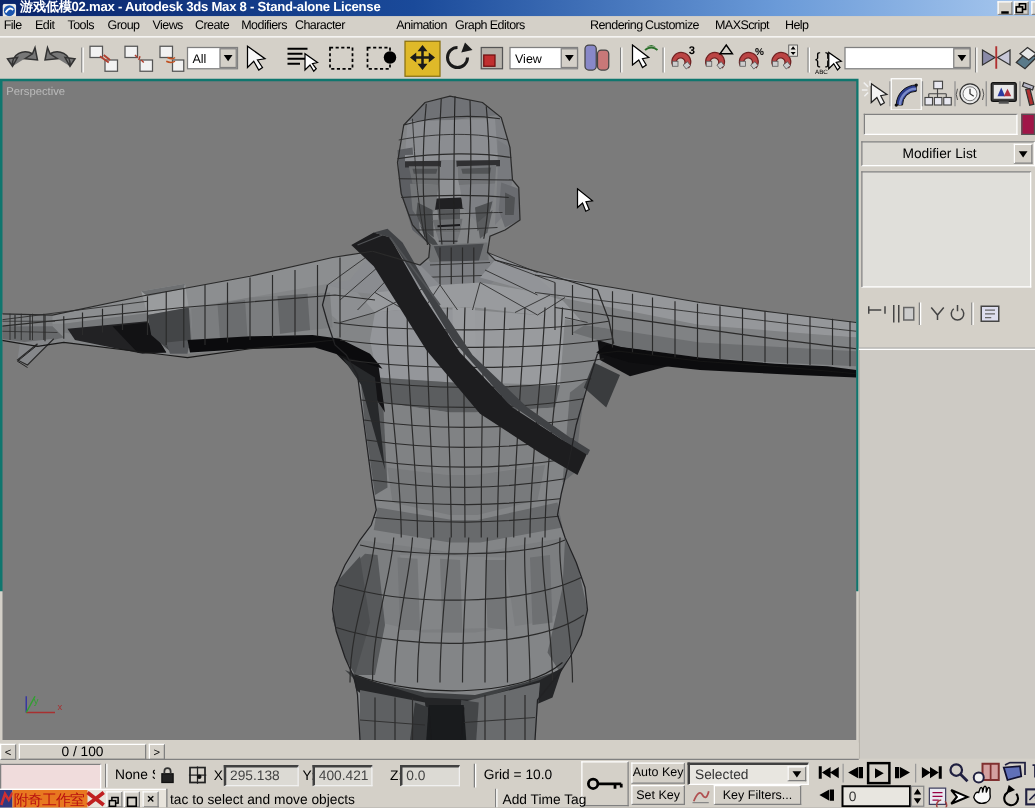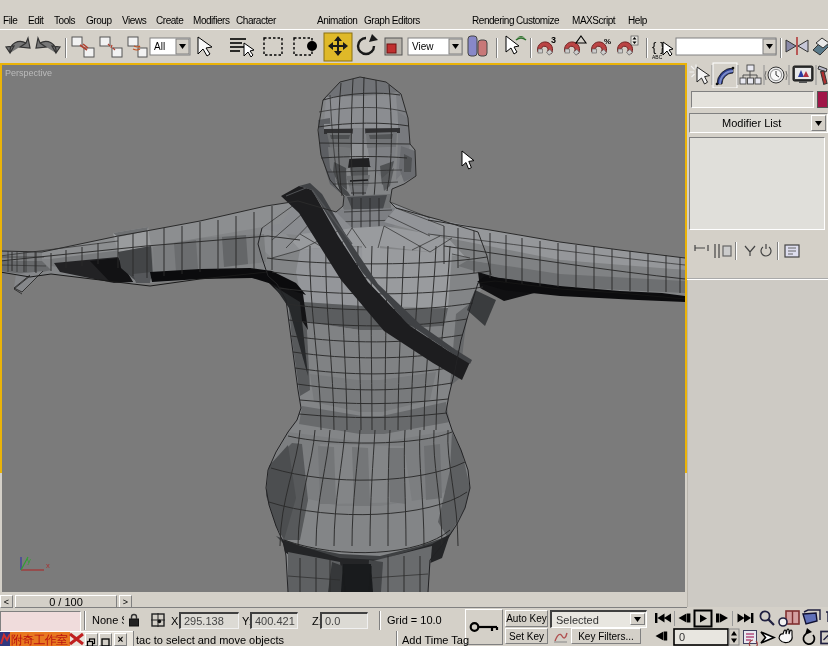--- a/index.html
+++ b/index.html
@@ -11,20 +11,42 @@
     border-right:1px solid #808080; border-bottom:1px solid #808080; }
   .sunken { border-top:1px solid #808080; border-left:1px solid #808080;
     border-right:1px solid #ffffff; border-bottom:1px solid #ffffff; }
   .btn { background:#d4d0c8; }
   .t11 { font-size:11px; color:#000; }
 </style>
 </head>
 <body>
 <div id="root">
 
+<div class="abs" style="left:0;top:0;width:828px;height:13px;
+  background:linear-gradient(90deg,#0a246a 0%,#1a4a9a 40%,#6a9ad8 75%,#a8c8ee 100%);">
+  <div class="abs" style="left:2px;top:1px;width:11px;height:11px;">
+    <svg width="11" height="11" viewBox="0 0 11 11">
+      <rect x="0" y="0" width="11" height="11" rx="2" fill="#e8e8e8"></rect>
+      <circle cx="5.5" cy="5.5" r="4.4" fill="#1a55b0"></circle>
+      <path d="M2.5 7 Q5.5 2 8.5 5" stroke="#fff" stroke-width="1.6" fill="none"></path>
+    </svg>
+  </div>
+  <div class="abs" style="left:16px;top:0px;color:#fff;font-size:11px;font-weight:bold;
+    white-space:nowrap;line-height:13px;font-size:10.5px;letter-spacing:-0.2px;">游戏低模02.max - Autodesk 3ds Max 8  - Stand-alone License</div>
+  <div class="abs raised btn" style="left:798px;top:1px;width:12px;height:11px;">
+    <div class="abs" style="left:2px;top:7px;width:6px;height:2px;background:#000;"></div>
+  </div>
+  <div class="abs raised btn" style="left:811px;top:1px;width:12px;height:11px;">
+    <svg width="10" height="9" style="position:absolute;left:0px;top:0px" viewBox="0 0 10 9">
+      <rect x="3.5" y="1" width="5" height="4.5" fill="none" stroke="#000" stroke-width="1.3"></rect>
+      <rect x="1" y="3.5" width="5" height="4.5" fill="#d4d0c8" stroke="#000" stroke-width="1.3"></rect>
+    </svg>
+  </div>
+  <div class="abs raised btn" style="left:825px;top:1px;width:12px;height:11px;"></div>
+</div>
 
 <div class="abs" style="left:0;top:13px;width:828px;height:16px;background:#d4d0c8;font-size:10px;letter-spacing:-0.45px;color:#000;">
   <span class="abs" style="left:3px;top:2px;">File</span>
   <span class="abs" style="left:28px;top:2px;">Edit</span>
   <span class="abs" style="left:54px;top:2px;">Tools</span>
   <span class="abs" style="left:86px;top:2px;">Group</span>
   <span class="abs" style="left:122px;top:2px;">Views</span>
   <span class="abs" style="left:156px;top:2px;">Create</span>
   <span class="abs" style="left:193px;top:2px;">Modifiers</span>
   <span class="abs" style="left:236px;top:2px;">Character</span>
@@ -160,21 +182,21 @@
     <line x1="797" y1="7" x2="797" y2="25" stroke="#b03030" stroke-width="1.5"></line>
   </g>
 
   <g>
     <path d="M813 20 l9 -9 l7 5 l-9 9 z" fill="#5a7a8a" stroke="#333"></path>
     <path d="M816 13 l6 -5 l7 5 l-6 5 z" fill="#e8e8e8" stroke="#333"></path>
   </g>
 </svg>
 </div>
 
-<div class="abs" style="left:0;top:63px;width:687px;height:410px;background:#eab308;">
+<div class="abs" style="left:0;top:63px;width:687px;height:410px;background:#0f766e;">
   <div class="abs" style="left:2px;top:2px;width:683px;height:527px;background:#7b7b7b;">
     <svg id="scene" width="683" height="527" viewBox="2 65 683 527" style="position:absolute;left:0;top:0">
 <polygon points="340.0,82.0 360.0,77.0 386.0,82.0 401.0,94.0 408.0,118.0 410.0,144.0 415.0,150.0 416.0,176.0 404.0,184.0 392.0,189.0 390.0,202.0 396.0,208.0 440.0,220.0 478.0,232.0 487.0,256.0 491.0,275.0 480.0,292.0 469.0,312.0 461.0,340.0 455.0,370.0 449.0,395.0 446.0,412.0 452.0,430.0 461.0,450.0 468.0,470.0 470.0,488.0 465.0,508.0 457.0,524.0 448.0,538.0 430.0,560.0 428.0,592.0 288.0,592.0 286.0,556.0 284.0,544.0 276.0,526.0 269.0,505.0 266.0,488.0 268.0,470.0 276.0,452.0 288.0,432.0 297.0,420.0 301.0,408.0 298.0,390.0 294.0,360.0 290.0,330.0 286.0,300.0 277.0,284.0 268.0,262.0 258.0,244.0 262.0,228.0 280.0,214.0 298.0,202.0 336.0,212.0 343.0,206.0 344.0,196.0 330.0,180.0 321.0,155.0 318.0,130.0 323.0,100.0" fill="#838587"></polygon>
 <polygon points="0.0,251.0 42.0,252.0 118.0,236.0 146.0,231.0 200.0,221.0 266.0,206.0 300.0,200.0 302.0,250.0 268.0,271.0 200.0,279.0 152.0,283.0 133.0,284.0 51.0,274.0 30.0,277.0 0.0,272.0" fill="#838587"></polygon>
 <polygon points="428.0,220.0 490.0,230.0 560.0,242.0 620.0,250.0 685.0,258.0 685.0,296.0 620.0,292.0 560.0,288.0 495.0,280.0 452.0,266.0 428.0,254.0" fill="#838587"></polygon>
 <polygon points="323.0,100.0 340.0,82.0 360.0,77.0 386.0,82.0 399.0,92.0 362.0,96.0 334.0,97.0" fill="#707276"></polygon>
 <polygon points="399.0,92.0 401.0,94.0 408.0,118.0 396.0,120.0 390.0,100.0" fill="#7e8084"></polygon>
 <polygon points="326.0,97.0 396.0,95.0 398.0,122.0 352.0,124.0 324.0,124.0" fill="#8b8d91"></polygon>
 <polygon points="318.0,120.0 330.0,118.0 336.0,186.0 344.0,196.0 330.0,184.0 320.0,152.0" fill="#5c5e62"></polygon>
 <polygon points="398.0,112.0 408.0,118.0 410.0,144.0 405.0,170.0 396.0,180.0 398.0,140.0" fill="#787a7e"></polygon>

